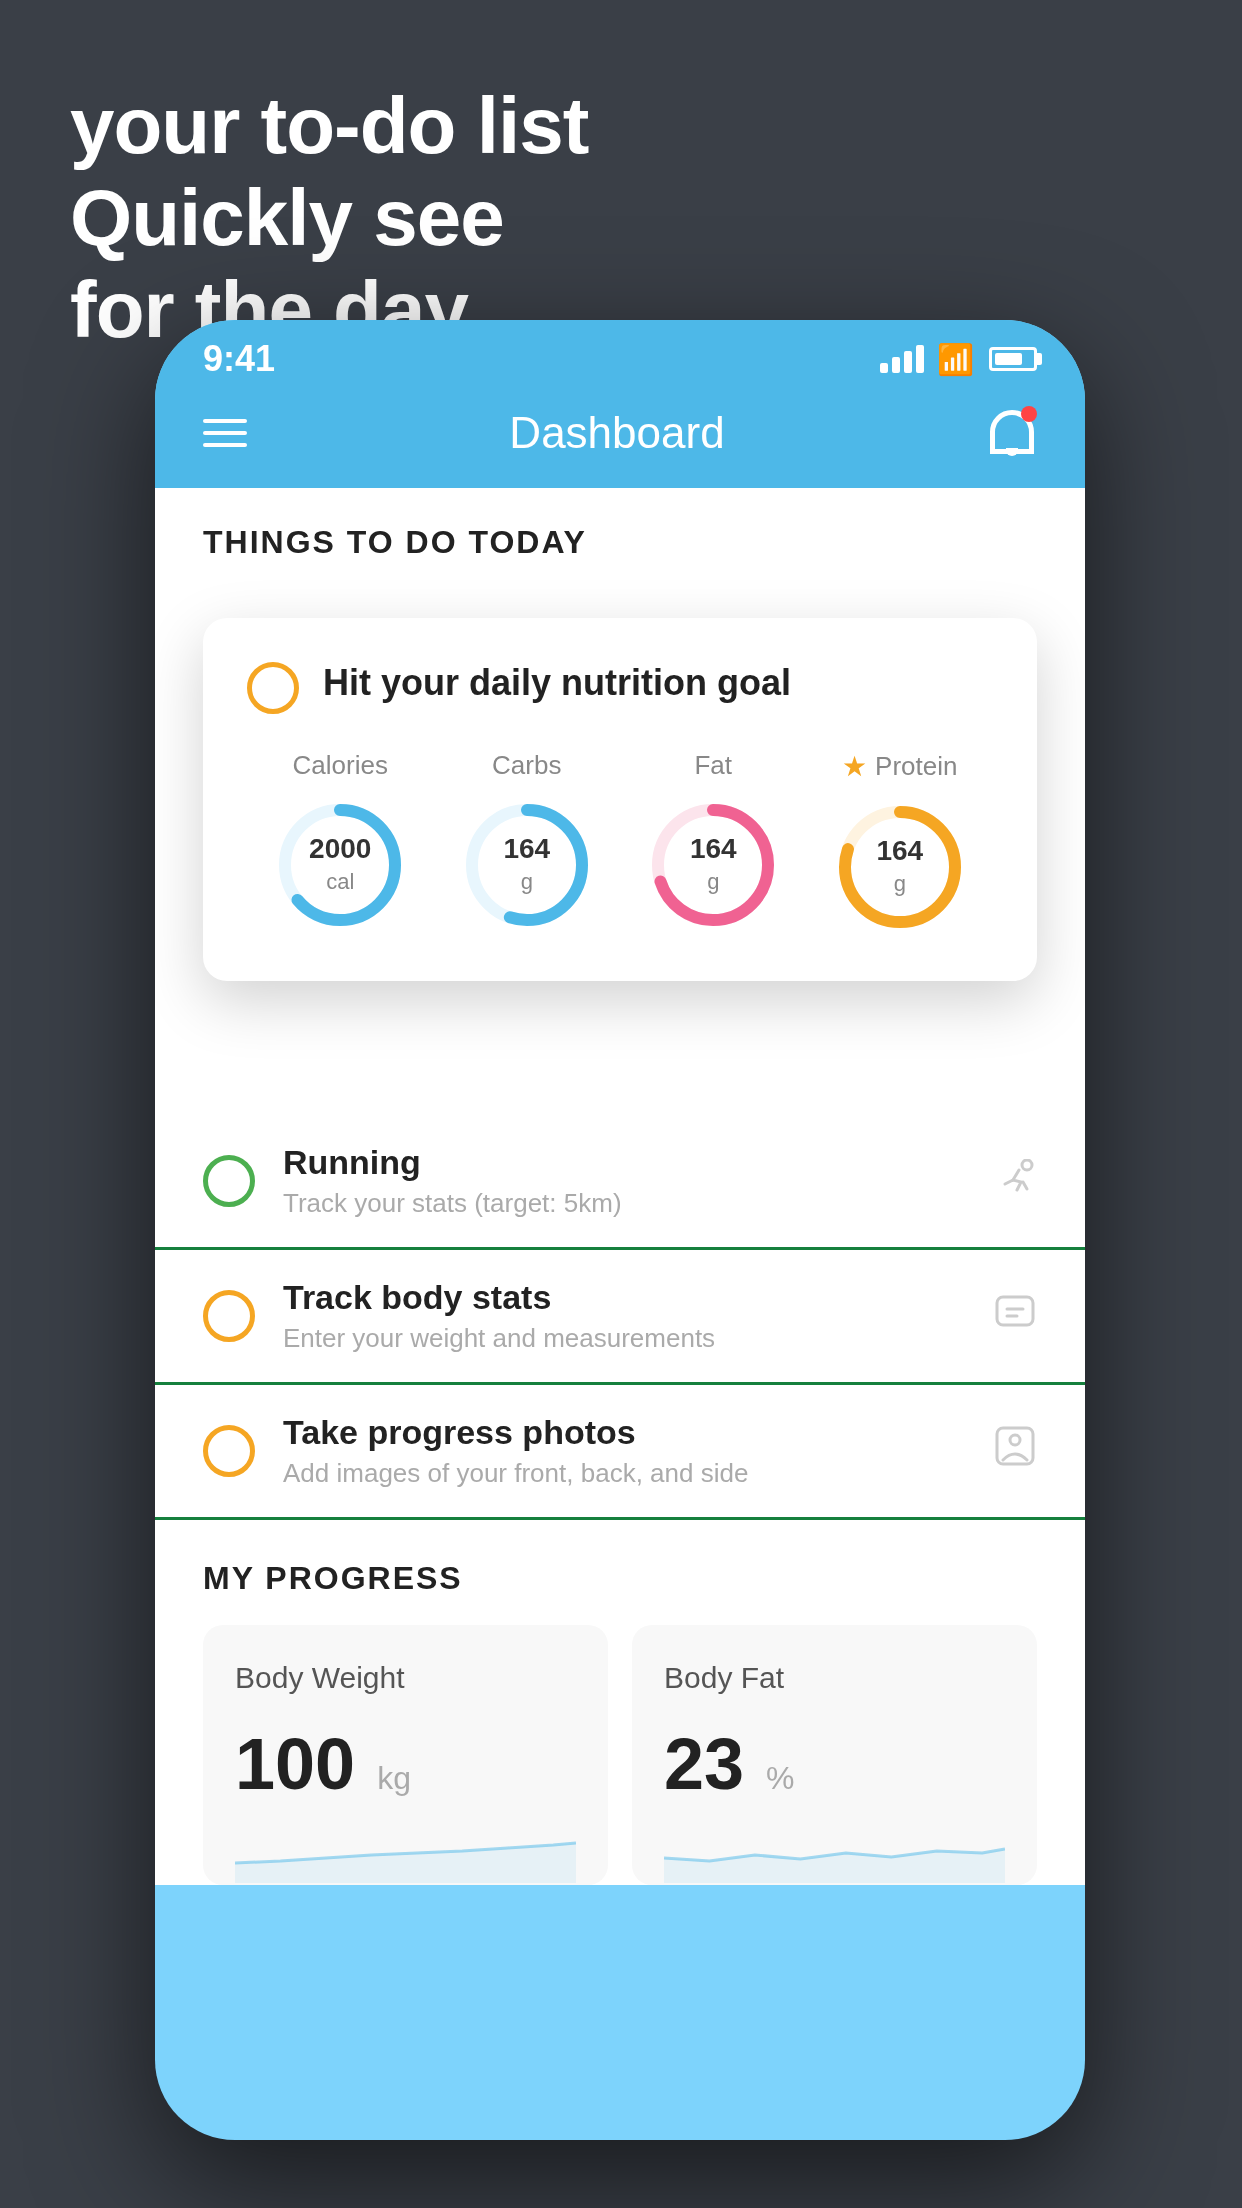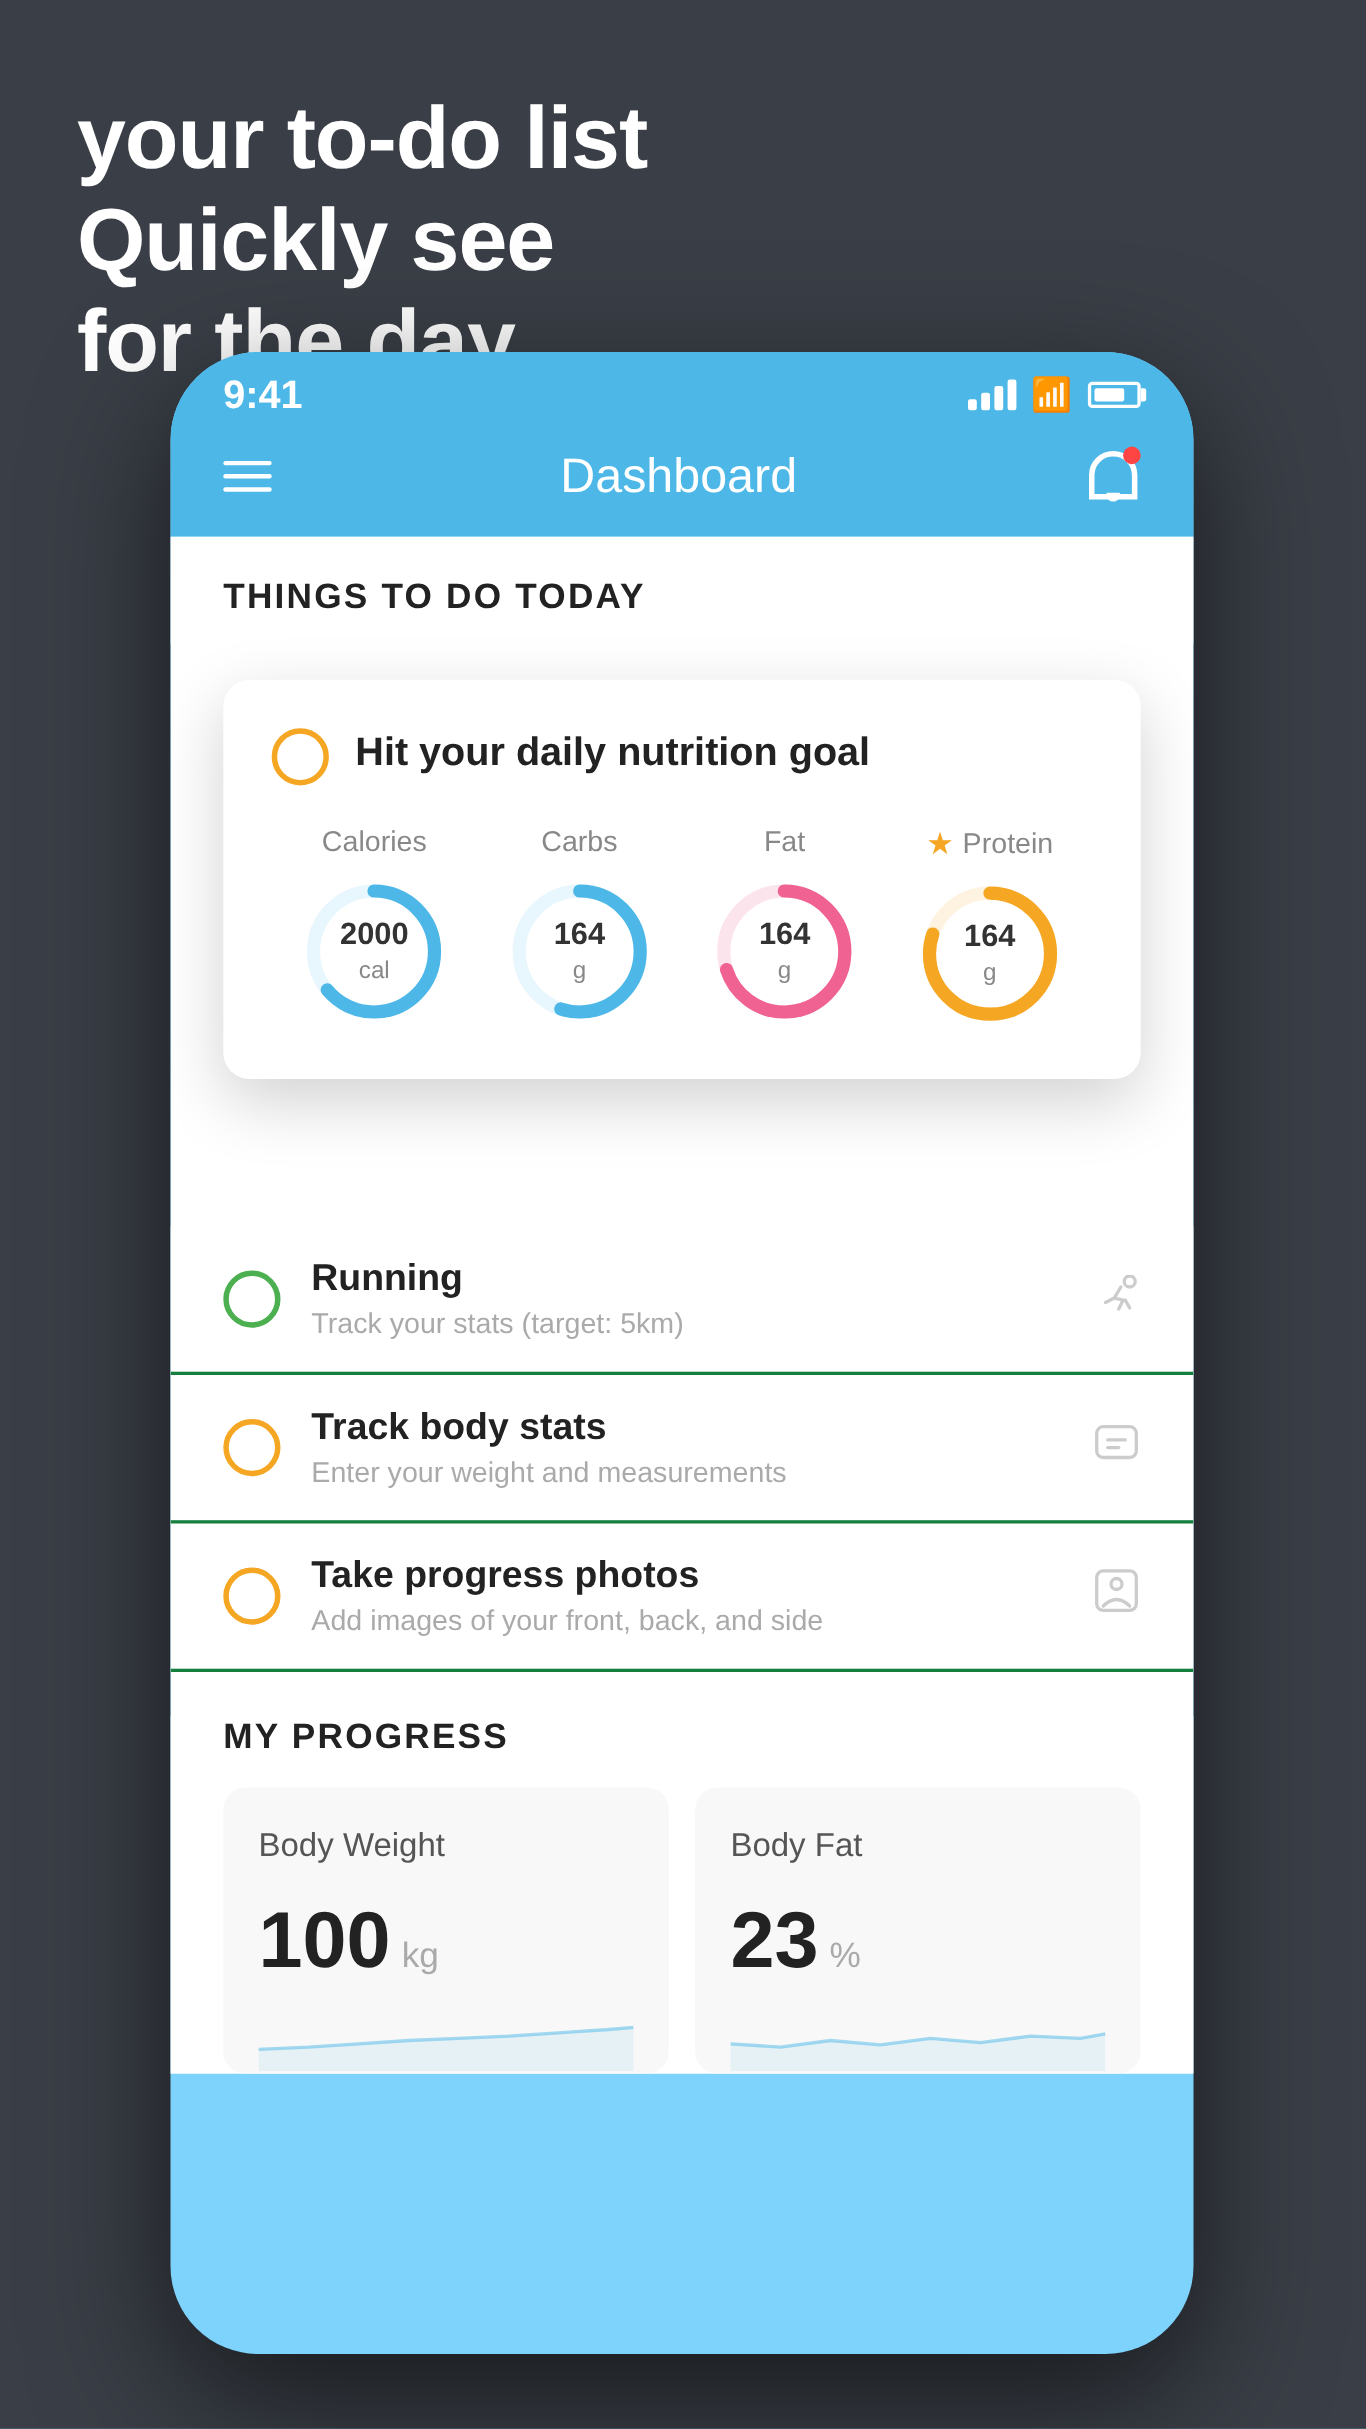--- a/index.html
+++ b/index.html
@@ -316,21 +316,21 @@
       font-size: 30px;
       color: #555;
       margin-bottom: 28px;
     }
     .progress-value {
       font-size: 72px;
       font-weight: 700;
       color: #222;
       display: flex;
       align-items: baseline;
-      gap: 10px;
+      gap: 22px;
     }
     .progress-unit {
       font-size: 32px;
       color: #aaa;
       font-weight: 400;
     }
     .progress-graph {
       margin-top: 18px;
       height: 60px;
       position: relative;

